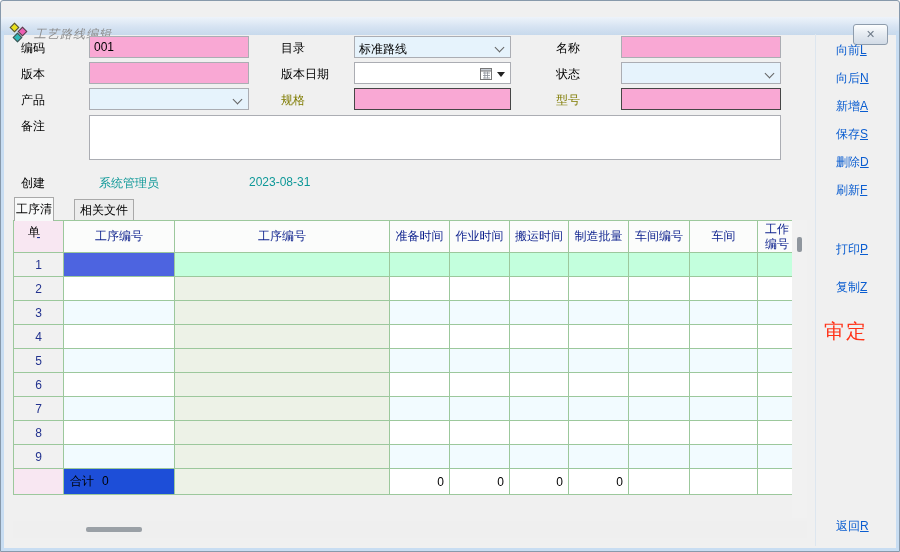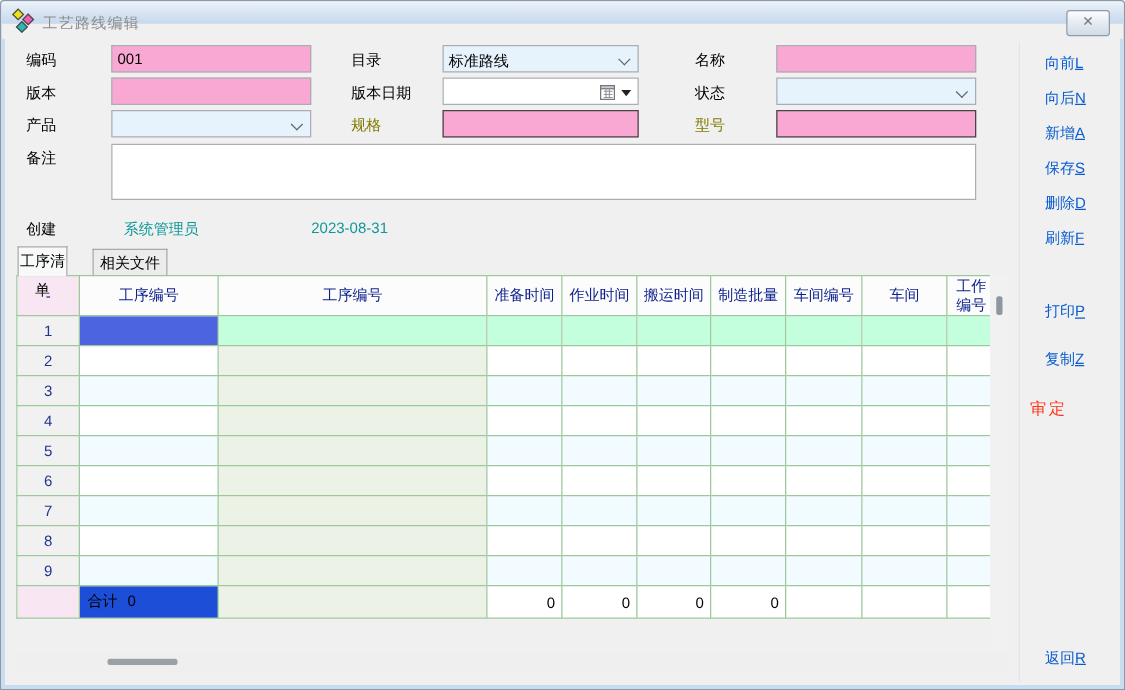--- a/index.html
+++ b/index.html
@@ -1,21 +1,21 @@
 <!DOCTYPE html>
 <html><head>
 <meta charset="utf-8">
 <style>
   * { margin:0; padding:0; box-sizing:border-box; }
   html,body { width:900px; height:552px; font-family:"Liberation Sans","DejaVu Sans",sans-serif; background:#fff; }
   .window { position:relative; width:900px; height:552px; background:#F0F0F0;
             border:1px solid #8799AB; border-radius:3px 3px 0 0; overflow:hidden; }
   
-  .titlebar { position:absolute; top:0; left:0; right:0; height:18px;
-              background:linear-gradient(#EDF3FA,#D6E3F2 55%,#C7D9EC); border-radius:3px 3px 0 0; }
+  .titlebar { position:absolute; top:16px; left:0; right:0; height:18px;
+              background:linear-gradient(#EDF3FA,#D6E3F2 55%,#C7D9EC); border-radius:3px 3px 0 0;font-style:italic; }
   .title-text { position:absolute; left:33px; top:9px; font-size:12px; color:#8B8B8B; letter-spacing:1px; }
   .app-icon { position:absolute; left:9px; top:6px; width:19px; height:19px; }
   .app-icon i { position:absolute; width:7px; height:7px; transform:rotate(45deg); border:1px solid #4A4A4A; }
   .app-icon .d1 { left:1px; top:1px; background:#E9E11B; }
   .app-icon .d2 { left:9px; top:5px; background:#EE5FB4; }
   .app-icon .d3 { left:4px; top:11px; background:#2FB7B7; }
   .close-btn { position:absolute; left:852px; top:7px; width:35px; height:21px;
                background:linear-gradient(#FDFEFE,#E7ECF2 45%,#D2DBE6); border:1px solid #8E9CAC;
                border-radius:3px; color:#6F7B89; font-size:11px; font-weight:bold;
                text-align:center; line-height:19px; cursor:pointer; }
@@ -68,21 +68,21 @@
   td.tnum { text-align:right; padding-right:5px; background:#fff; }
   
   .vscroll { position:absolute; left:791px; top:219px; width:15px; height:298px; background:#F1F1F1; }
   .vthumb { position:absolute; left:5px; top:17px; width:5px; height:15px; background:#8F969E; border-radius:2px; }
   .hscroll { position:absolute; left:12px; top:520px; width:794px; height:17px; background:#EFEFEF; }
   .hthumb { position:absolute; left:73px; top:6px; width:56px; height:5px; background:#9AA0A6; border-radius:2px; }
   
   .panel-sep { position:absolute; left:814px; top:33px; bottom:5px; width:1px; background:#DDE6EF; }
   .lnk { position:absolute; left:835px; font-size:12px; color:#0A5DD0; cursor:pointer; white-space:nowrap; }
   .lnk .mn { text-decoration:underline; }
-  .approve { position:absolute; left:823px; top:317px; font-size:13px; color:#FF3319;
+  .approve { position:absolute; left:823px; top:317px; font-size:20px; color:#FF3319;
              letter-spacing:2px; cursor:pointer; }
 </style>
 </head>
 <body>
 
 <div class="window">
 
   <div class="titlebar">
     <span class="app-icon">
         <i class="d1"></i>

